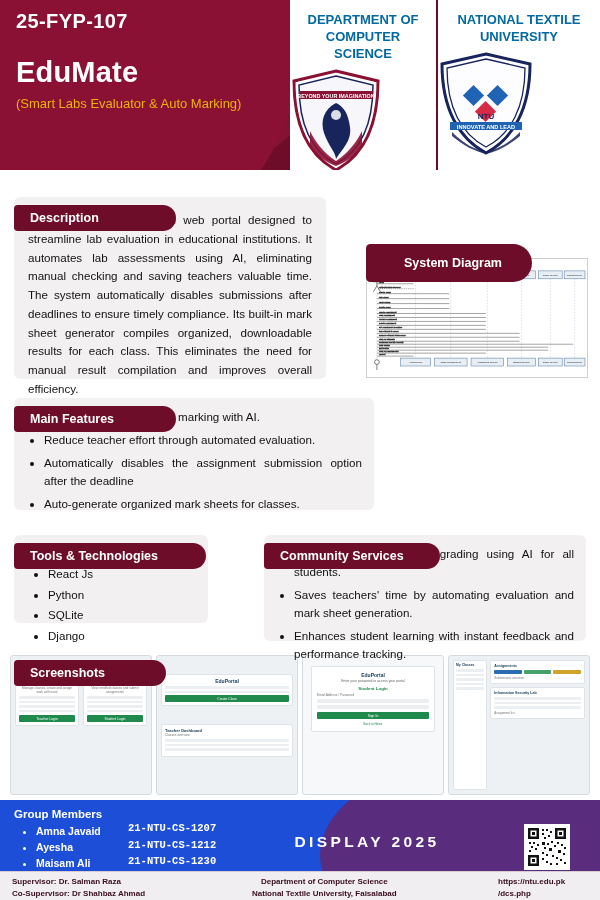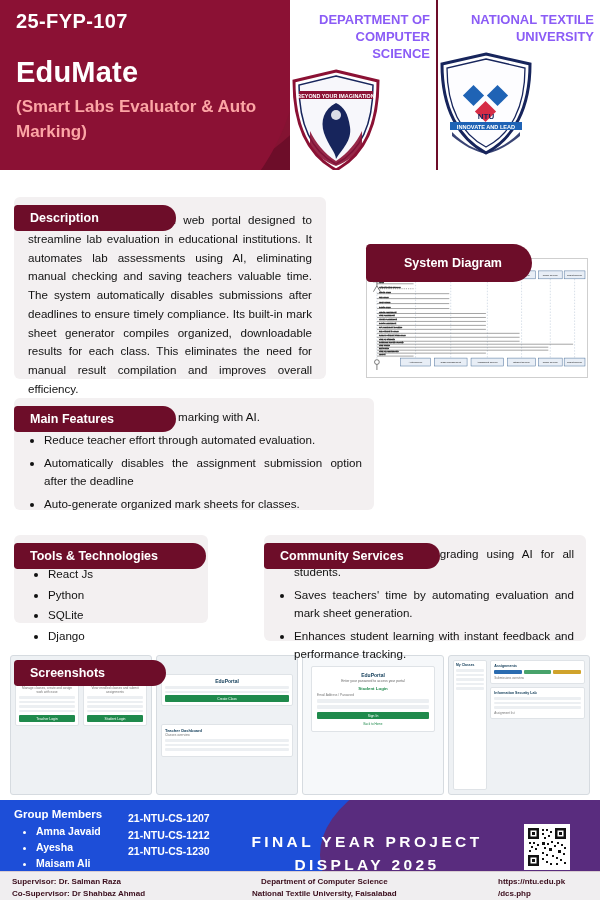--- a/index.html
+++ b/index.html
@@ -28,30 +28,30 @@
   .proj-id {
     position:absolute; left:16px; top:10px; z-index:5;
     color:#fff; font-weight:bold; font-size:20px; letter-spacing:.4px;
   }
   .app-title {
     position:absolute; left:16px; top:56px; z-index:5;
     color:#fff; font-weight:bold; font-size:29px; letter-spacing:.2px;
   }
   .app-sub {
     position:absolute; left:16px; top:95px; width:250px; z-index:5;
-    color:#fca5a5; font-weight:bold; font-size:17px; line-height:1.45;
+    color:#eab308; font-weight:normal; font-size:13px; line-height:1.45;
   }
   
   .panel {
     position:absolute; top:0; height:170px; background:#ffffff; z-index:4;
   }
   .panel.dept { left:290px; width:146px; }
   .panel.uni  { left:438px; width:162px; }
   .panel-title {
-    text-align:right; color:#8b5cf6; font-weight:bold; font-size:13px;
+    text-align:center; color:#0369a1; font-weight:bold; font-size:13px;
     line-height:1.3; padding:12px 6px 0 6px;
   }
   .crest-wrap { display:flex; margin-top:6px; }
   
   .sec-tab {
     position:absolute; height:26px; z-index:6;
     background:#6d0d29; color:#fff; font-weight:bold; font-size:12.5px;
     display:flex; align-items:center; padding:0 14px 0 16px;
     border-radius:4px 14px 14px 4px;
     margin-top:28px;
@@ -99,21 +99,21 @@
     position:absolute; left:0; top:800px; width:600px; height:100px;
     background:#1d4ed8; overflow:hidden;
   }
   .footer-fade {
     position:absolute; right:-40px; top:-40px; width:320px; height:190px;
     border-radius:50%; background:#8b1134; opacity:.55;
   }
   .gm-title { position:absolute; left:14px; top:8px; color:#fff; font-weight:bold; font-size:11.5px; z-index:3;}
   .gm-list { position:absolute; left:22px; top:24px; z-index:3; margin:0; padding:0 0 0 14px; }
   .gm-list li { color:#fff; font-size:10.5px; font-weight:bold; line-height:1.5; }
-  .gm-rolls { position:absolute; left:128px; top:10px; z-index:3; }
+  .gm-rolls { position:absolute; left:128px; top:20px; z-index:3;font-family:Liberation Mono, monospace; }
   .gm-rolls div { color:#fff; font-size:10.5px; font-weight:bold; line-height:1.58; }
   .fyp-big {
     position:absolute; left:232px; top:30px; width:270px; text-align:center; z-index:3;
     color:#fff; font-weight:bold; font-size:15.5px; letter-spacing:3.4px; line-height:1.5;
   }
   .qr {
     position:absolute; left:524px; top:24px; width:46px; height:46px;
     background:#fff; padding:2px; z-index:4;
   }
   .foot-bar {
@@ -423,21 +423,20 @@
     <li>Amna Javaid</li>
     <li>Ayesha</li>
     <li>Maisam Ali</li>
   </ul>
   <div class="gm-rolls">
     <div>21-NTU-CS-1207</div>
     <div>21-NTU-CS-1212</div>
     <div>21-NTU-CS-1230</div>
   </div>
   <div class="fyp-big">
-    <div>FINAL YEAR PROJECT</div>
     <div>DISPLAY 2025</div>
   </div>
   <div class="qr">
     <svg width="42" height="42" viewBox="0 0 42 42">
       <rect width="42" height="42" fill="#fff"></rect>
       <g fill="#111">
         <rect x="2" y="2" width="11" height="11"></rect>
           <rect x="4.5" y="4.5" width="6" height="6" fill="#fff"></rect>
           <rect x="6" y="6" width="3" height="3"></rect>
         <rect x="29" y="2" width="11" height="11"></rect>

